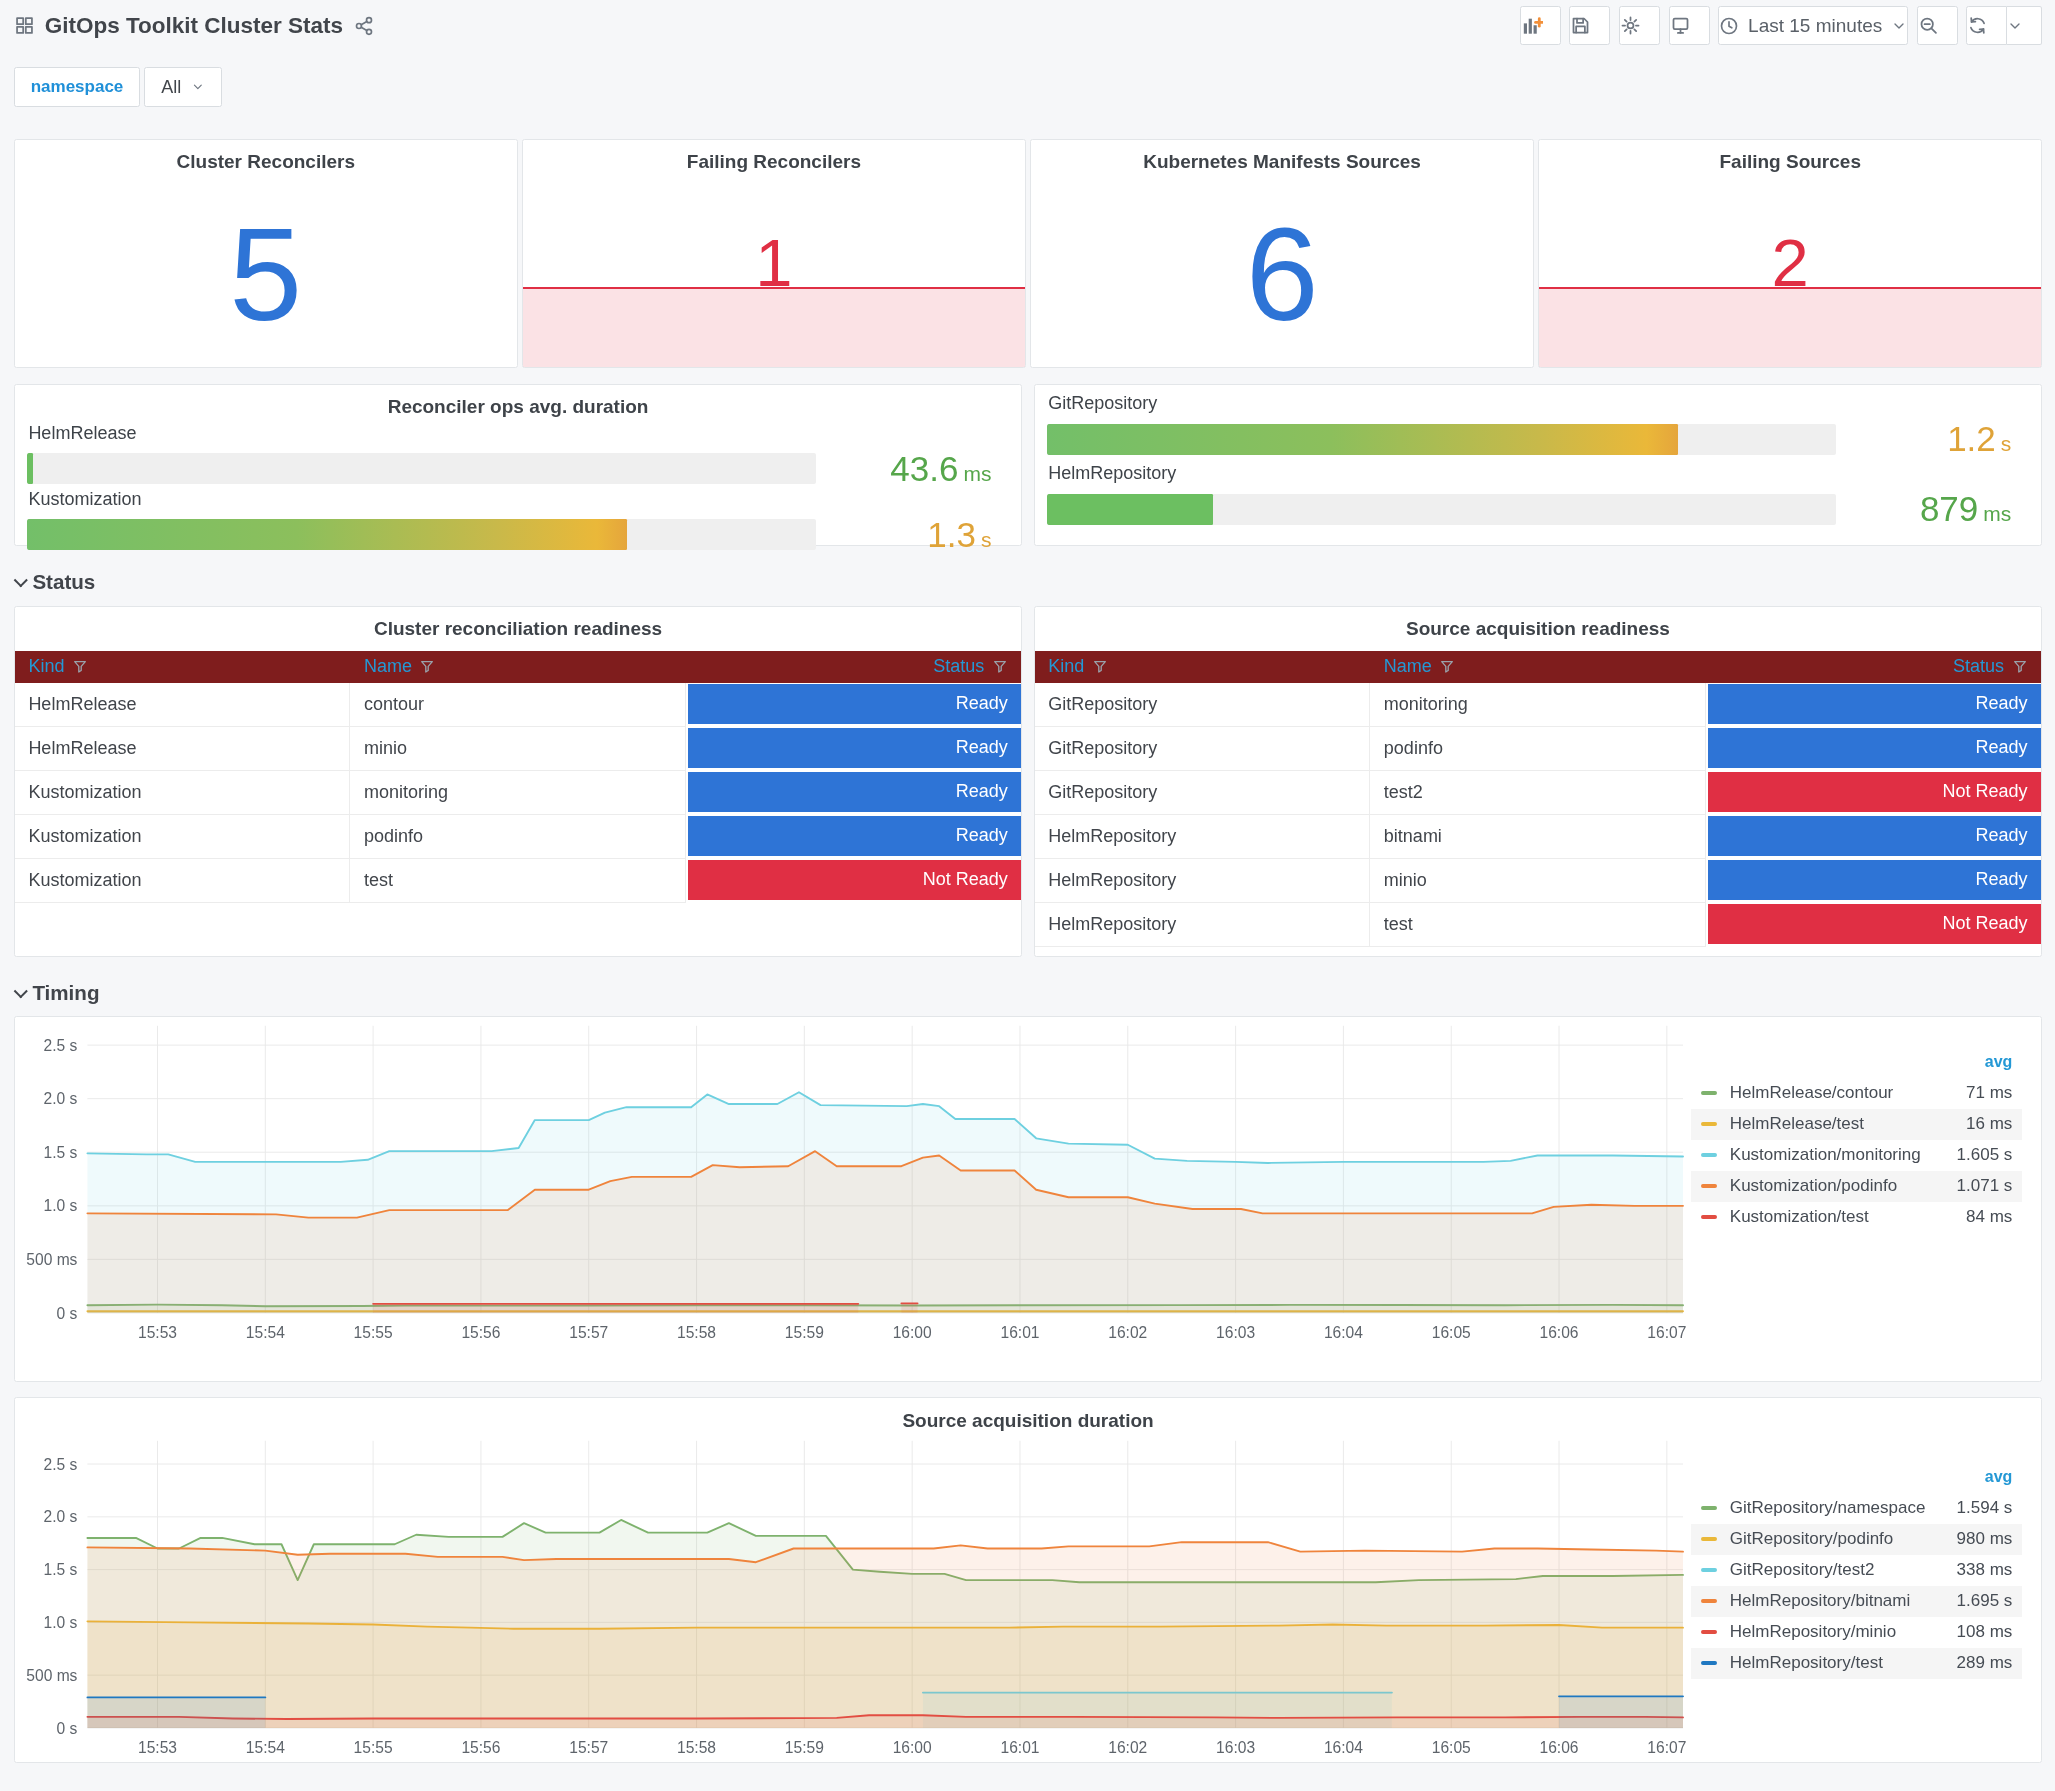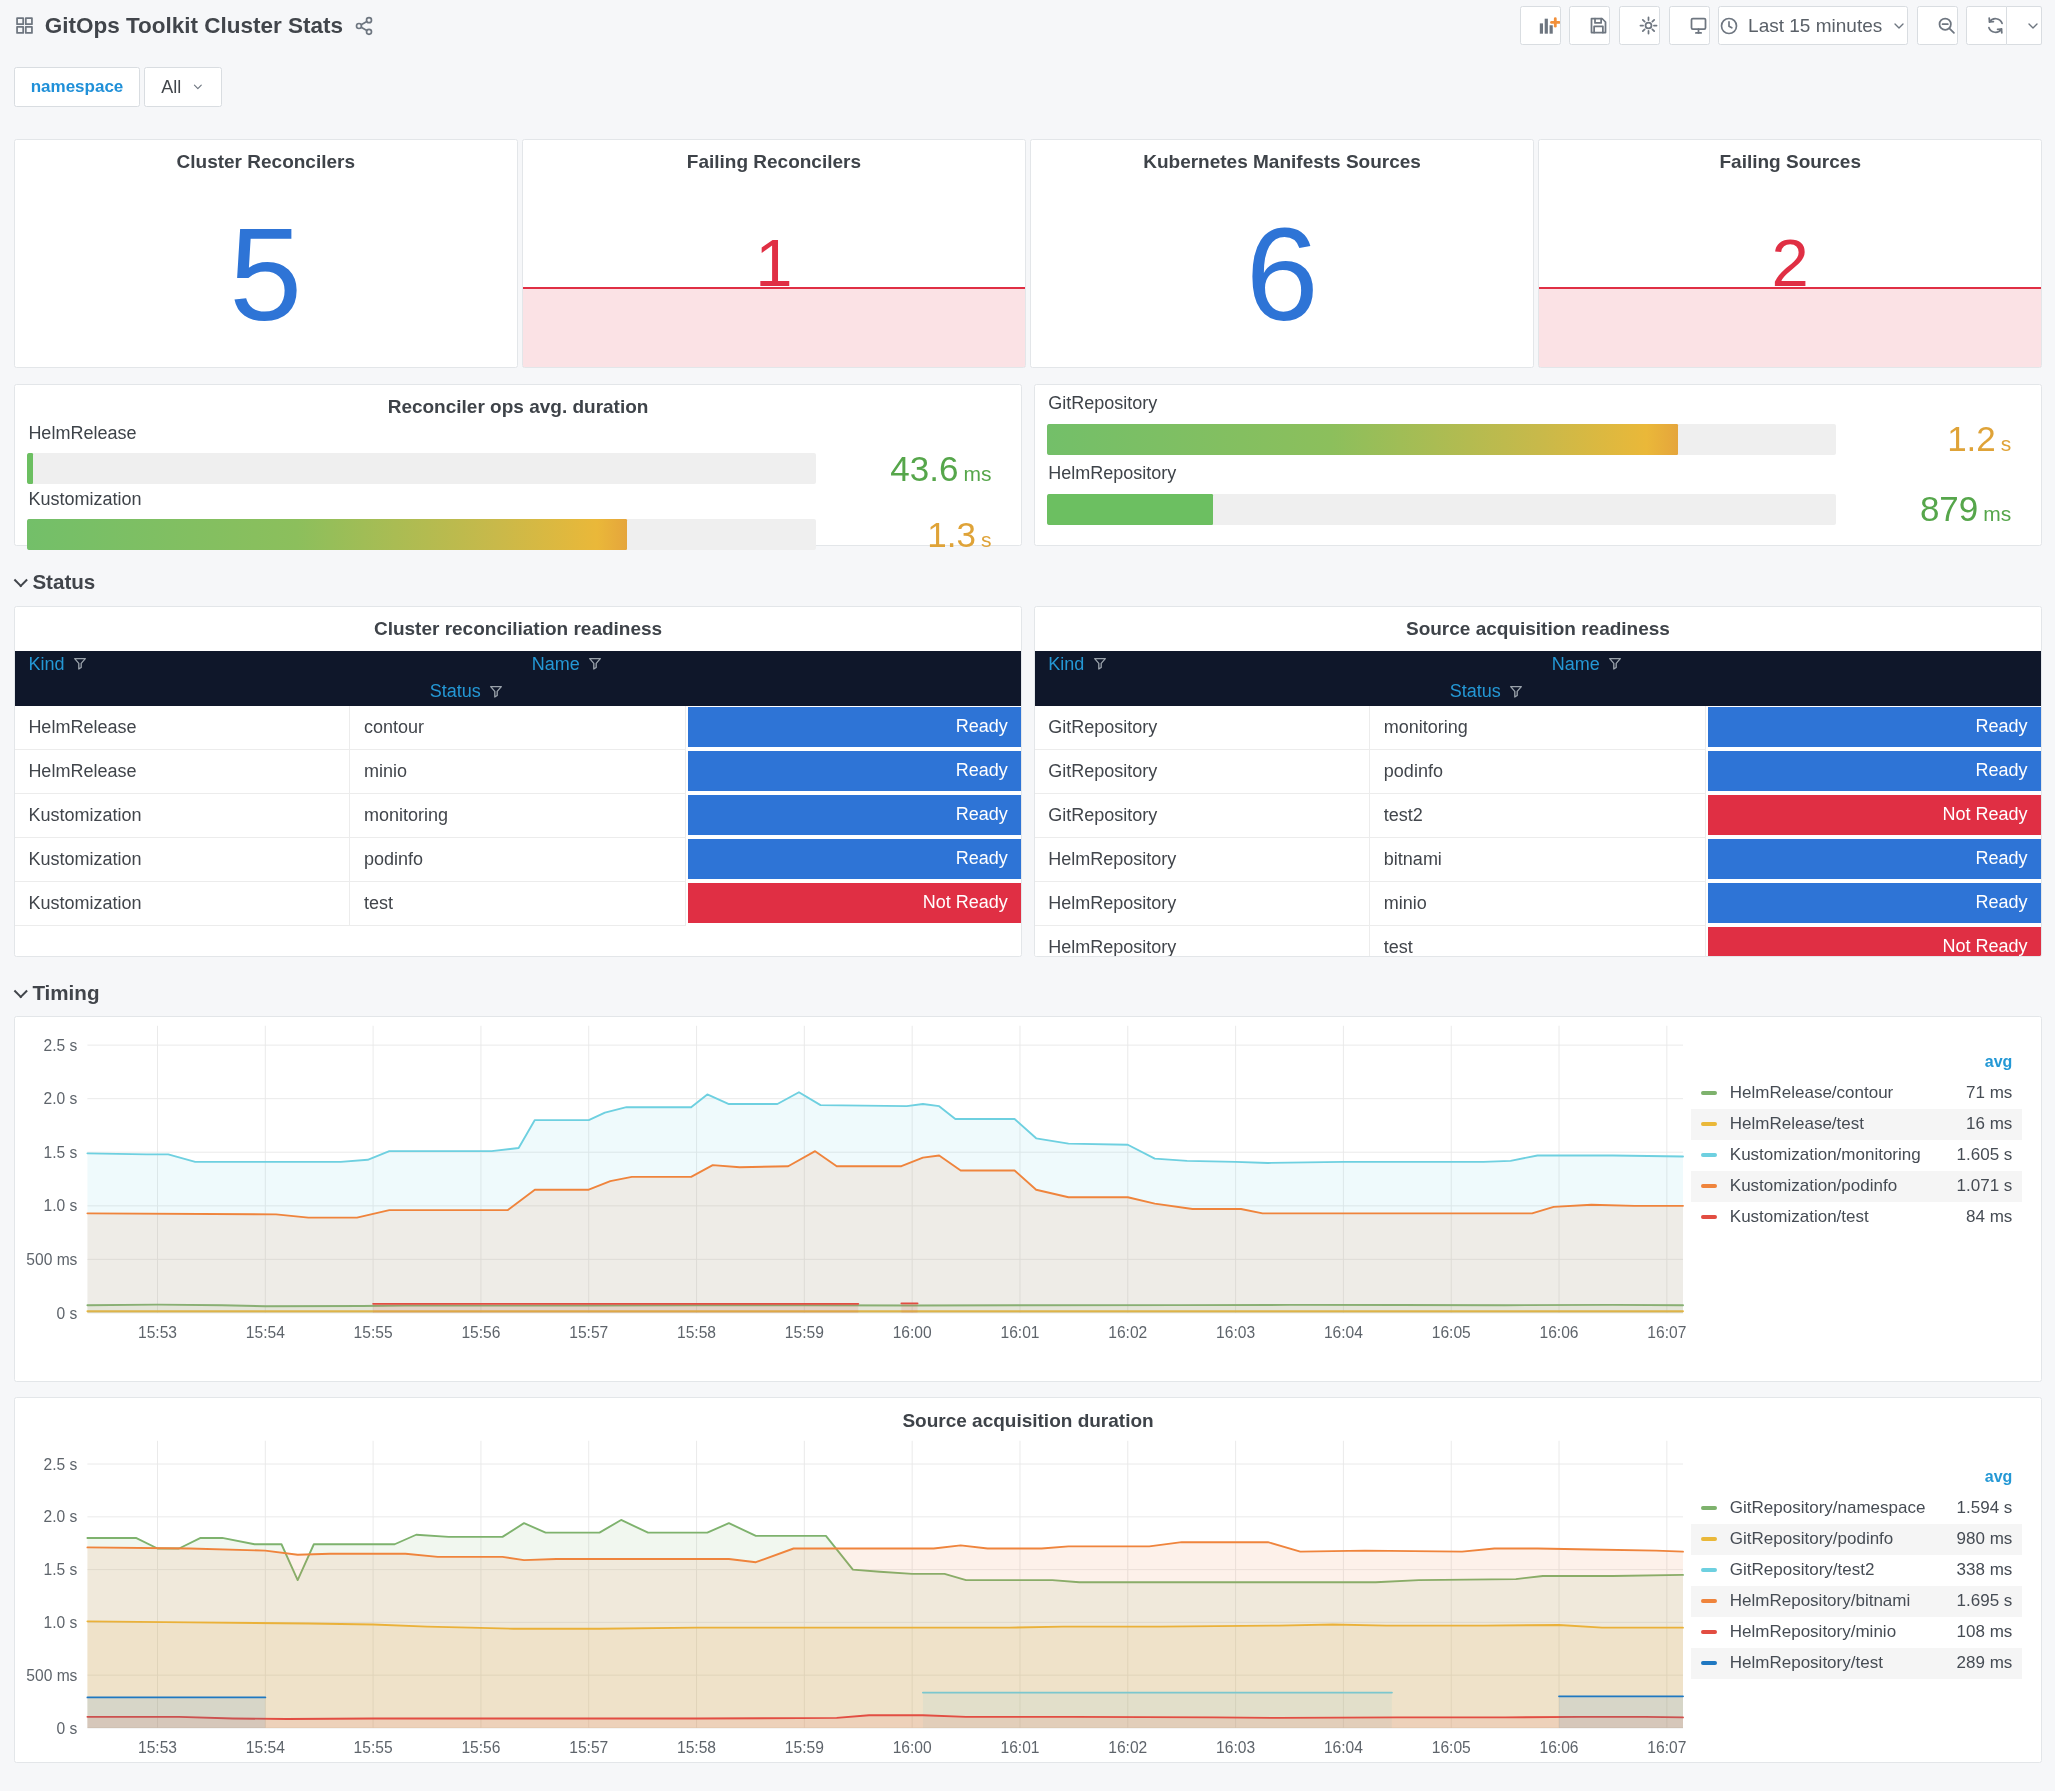--- a/index.html
+++ b/index.html
@@ -4,21 +4,21 @@
 <style>
   * { margin:0; padding:0; box-sizing:border-box; }
   html,body { width:2056px; height:1791px; background:#f6f7f9; font-family:"Liberation Sans",sans-serif; overflow:hidden; color:#3e4349; }
   .page { width:2056px; height:1791px; padding:0 13.7px 12.5px 13.7px; }
 
   
   .topbar { height:51px; display:flex; align-items:center; }
   .topbar .dash-title { font-size:22.5px; font-weight:700; color:#41454b; margin:0 11.2px 0 10px; }
   .icon-btn-plain { display:flex; align-items:center; justify-content:center; background:none; border:none; cursor:pointer; }
   .topbar-right { margin-left:auto; display:flex; align-items:center; gap:8.7px; }
-  .tool-btn { height:39px; min-width:41px; background:#fff; border:0.6px solid #d9dde1; border-radius:2.5px; display:flex; align-items:center; justify-content:flex-end; padding:0 0; cursor:pointer; color:#6e7680; }
+  .tool-btn { height:39px; min-width:41px; background:#fff; border:0.6px solid #d9dde1; border-radius:2.5px; display:flex; align-items:center; justify-content:space-between; padding:0 0; cursor:pointer; color:#6e7680; }
   .tool-btn svg { display:block; }
   .time-btn { gap:8.7px; font-size:19px; color:#5a6068; }
   .split { display:flex; }
   .split .tool-btn:first-child { border-radius:2.5px 0 0 2.5px; }
   .split .tool-btn:last-child { border-radius:0 2.5px 2.5px 0; border-left:none; min-width:35px; }
 
   
   .filter-row { margin:16px 0 0 0; display:flex; gap:4px; }
   .chip { height:40px; background:#fff; border:0.6px solid #d9dde1; border-radius:2.5px; display:flex; align-items:center; padding:0 16px; }
   .chip.label { color:#2090d8; font-weight:700; font-size:17px; }
@@ -51,21 +51,21 @@
 
   
   .section-head { margin-top:21px; display:flex; align-items:center; gap:8.7px; height:30px; cursor:pointer; }
   .section-head .chev { width:10px; height:10px; border-right:2.5px solid #41454b; border-bottom:2.5px solid #41454b; transform:rotate(45deg) translateY(-2.5px); }
   .section-head .sec-label { font-size:20.6px; font-weight:700; color:#41454b; }
 
   
   .tables-row { margin-top:8.7px; display:flex; gap:11.2px; }
   .table-panel { flex:1; height:351px; display:flex; flex-direction:column; overflow:hidden; }
   .g-table { margin-top:10px; flex:1; display:flex; flex-direction:column; }
-  .t-head { display:grid; grid-template-columns:1fr 1fr; background:#0f172a; height:55px; }
+  .t-head { display:grid; grid-template-columns:1fr 1fr 1fr; background:#7f1d1d; height:32px; }
   .t-head .hcell { display:flex; align-items:center; gap:7.5px; padding:0 13.7px; color:#2498d5; font-size:18px; }
   .t-head .hcell.right { justify-content:flex-end; }
   .t-row { display:grid; grid-template-columns:1fr 1fr 1fr; height:44px; }
   .t-cell { display:flex; align-items:center; padding:0 13.7px; font-size:18px; color:#41454b; border-bottom:0.6px solid #ececec; border-right:0.6px solid #ececec; background:#fff; }
   .t-status { position:relative; border-bottom:0.6px solid #fff; }
   .t-status .pill { position:absolute; inset:1.2px 0 1.9px 1.9px; display:flex; align-items:center; justify-content:flex-end; padding-right:13.7px; color:#fff; font-size:18px; }
 
   
   .chart-section { margin-top:8.7px; }
   .chart-panel { height:366px; margin-bottom:15px; display:flex; flex-direction:column; }

